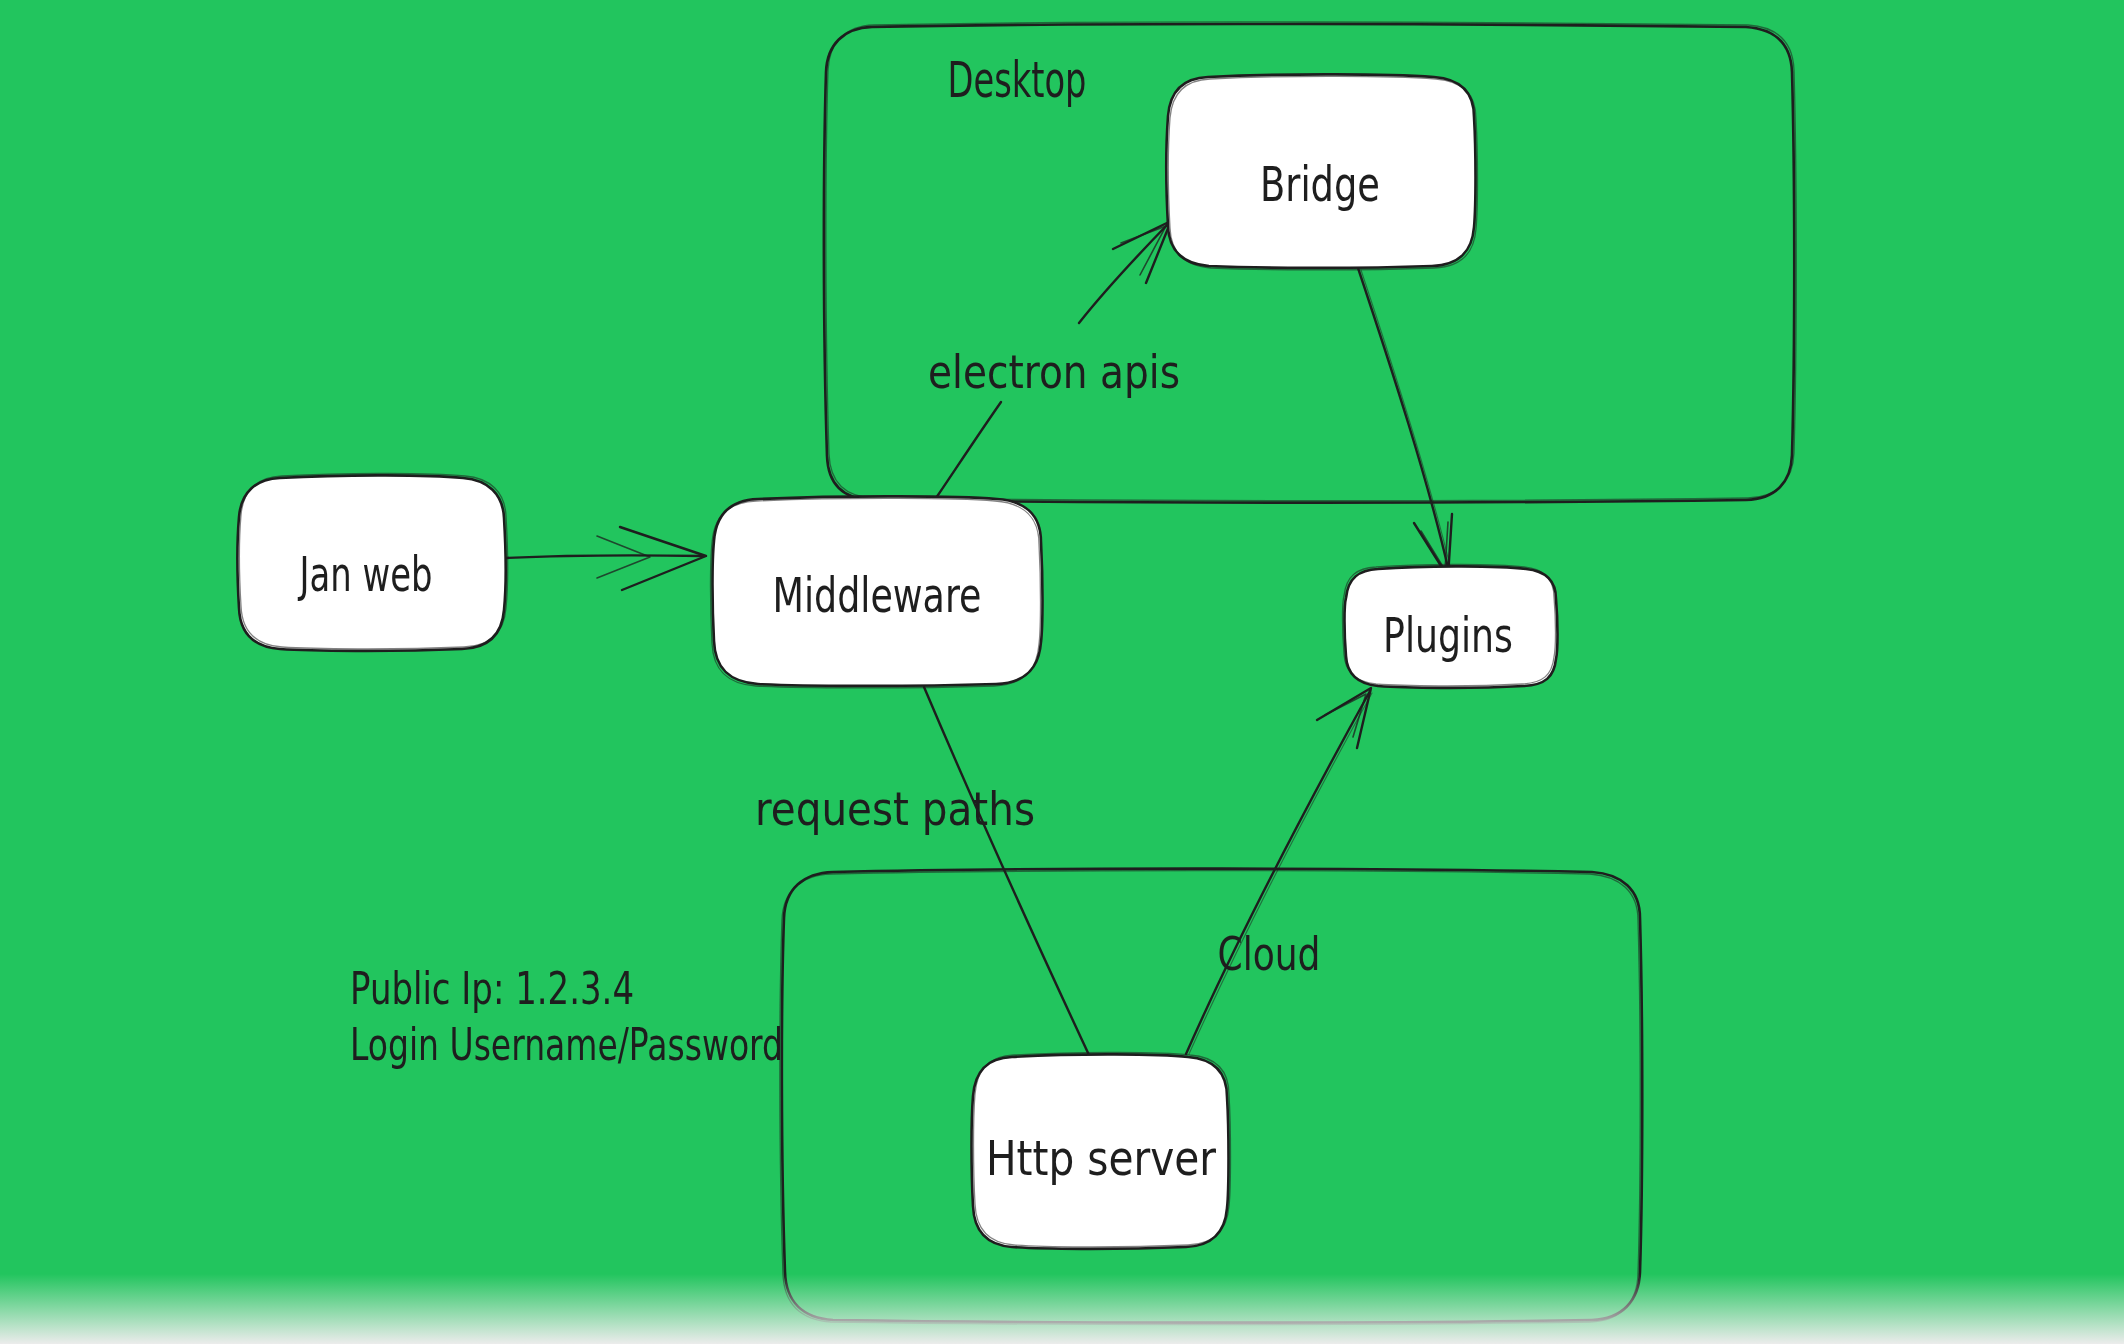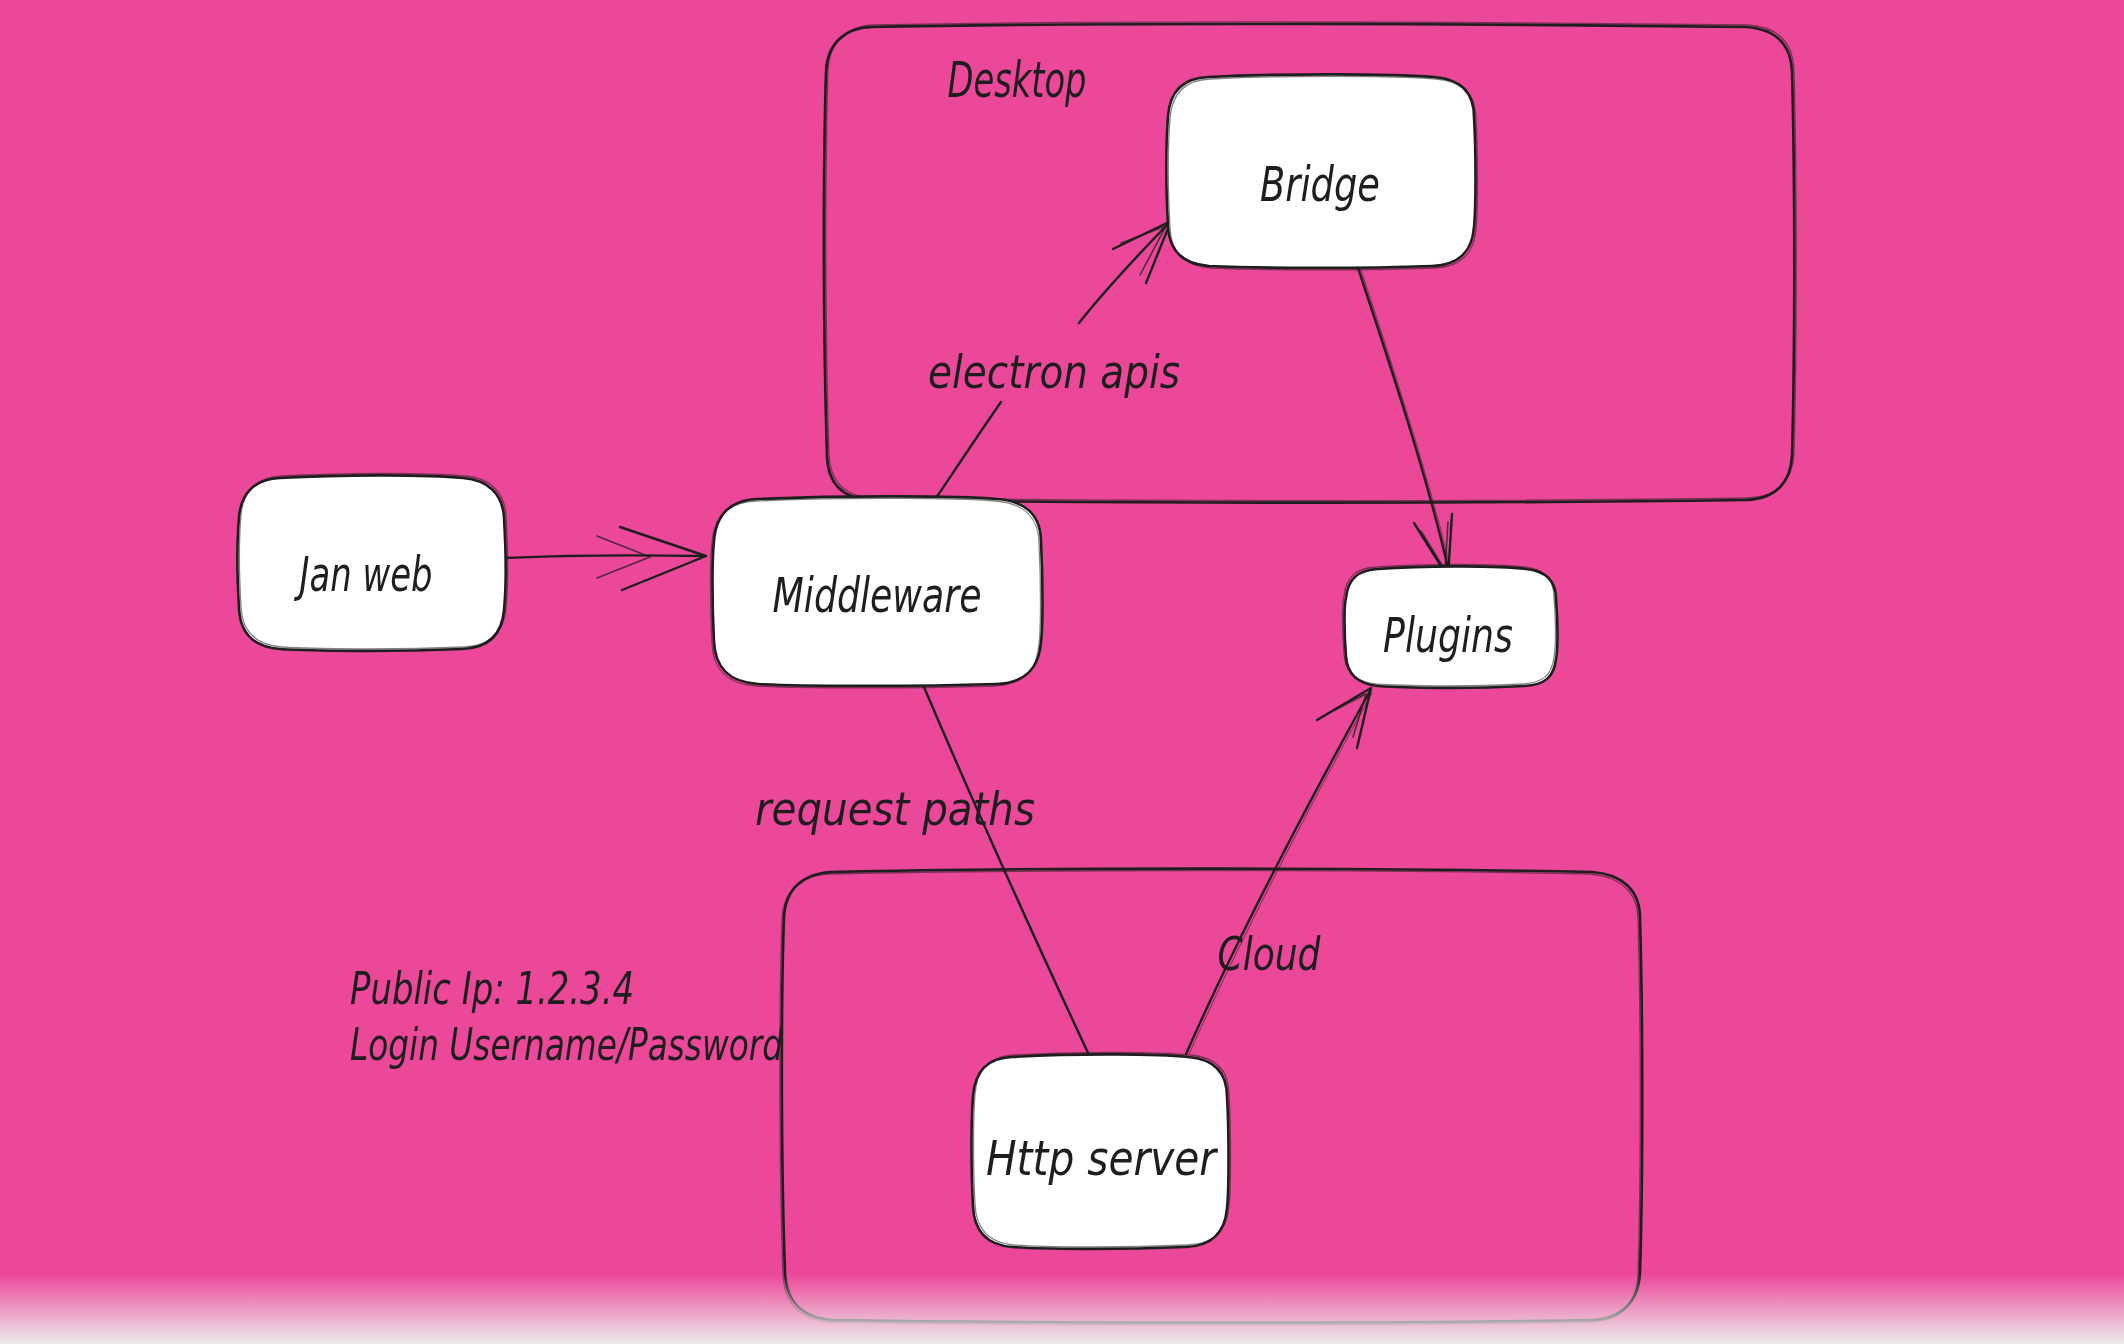--- a/index.html
+++ b/index.html
@@ -5,22 +5,21 @@
   html, body {
     margin: 0; padding: 0;
     background: #ffffff;
     width: 2124px; height: 1344px;
     overflow: hidden;
     font-family: "DejaVu Sans", sans-serif;
   }
   .stage {
     position: relative;
     width: 2124px; height: 1344px;
-    background: #ec4899;
-    font-style: italic;
+    background: #22c55e;
   }
   svg { position: absolute; left: 0; top: 0; }
   .sketch {
     fill: none;
     stroke: #1e1e1e;
     stroke-width: 2.6;
     stroke-linecap: round;
     stroke-linejoin: round;
   }
   .sketch2 {

